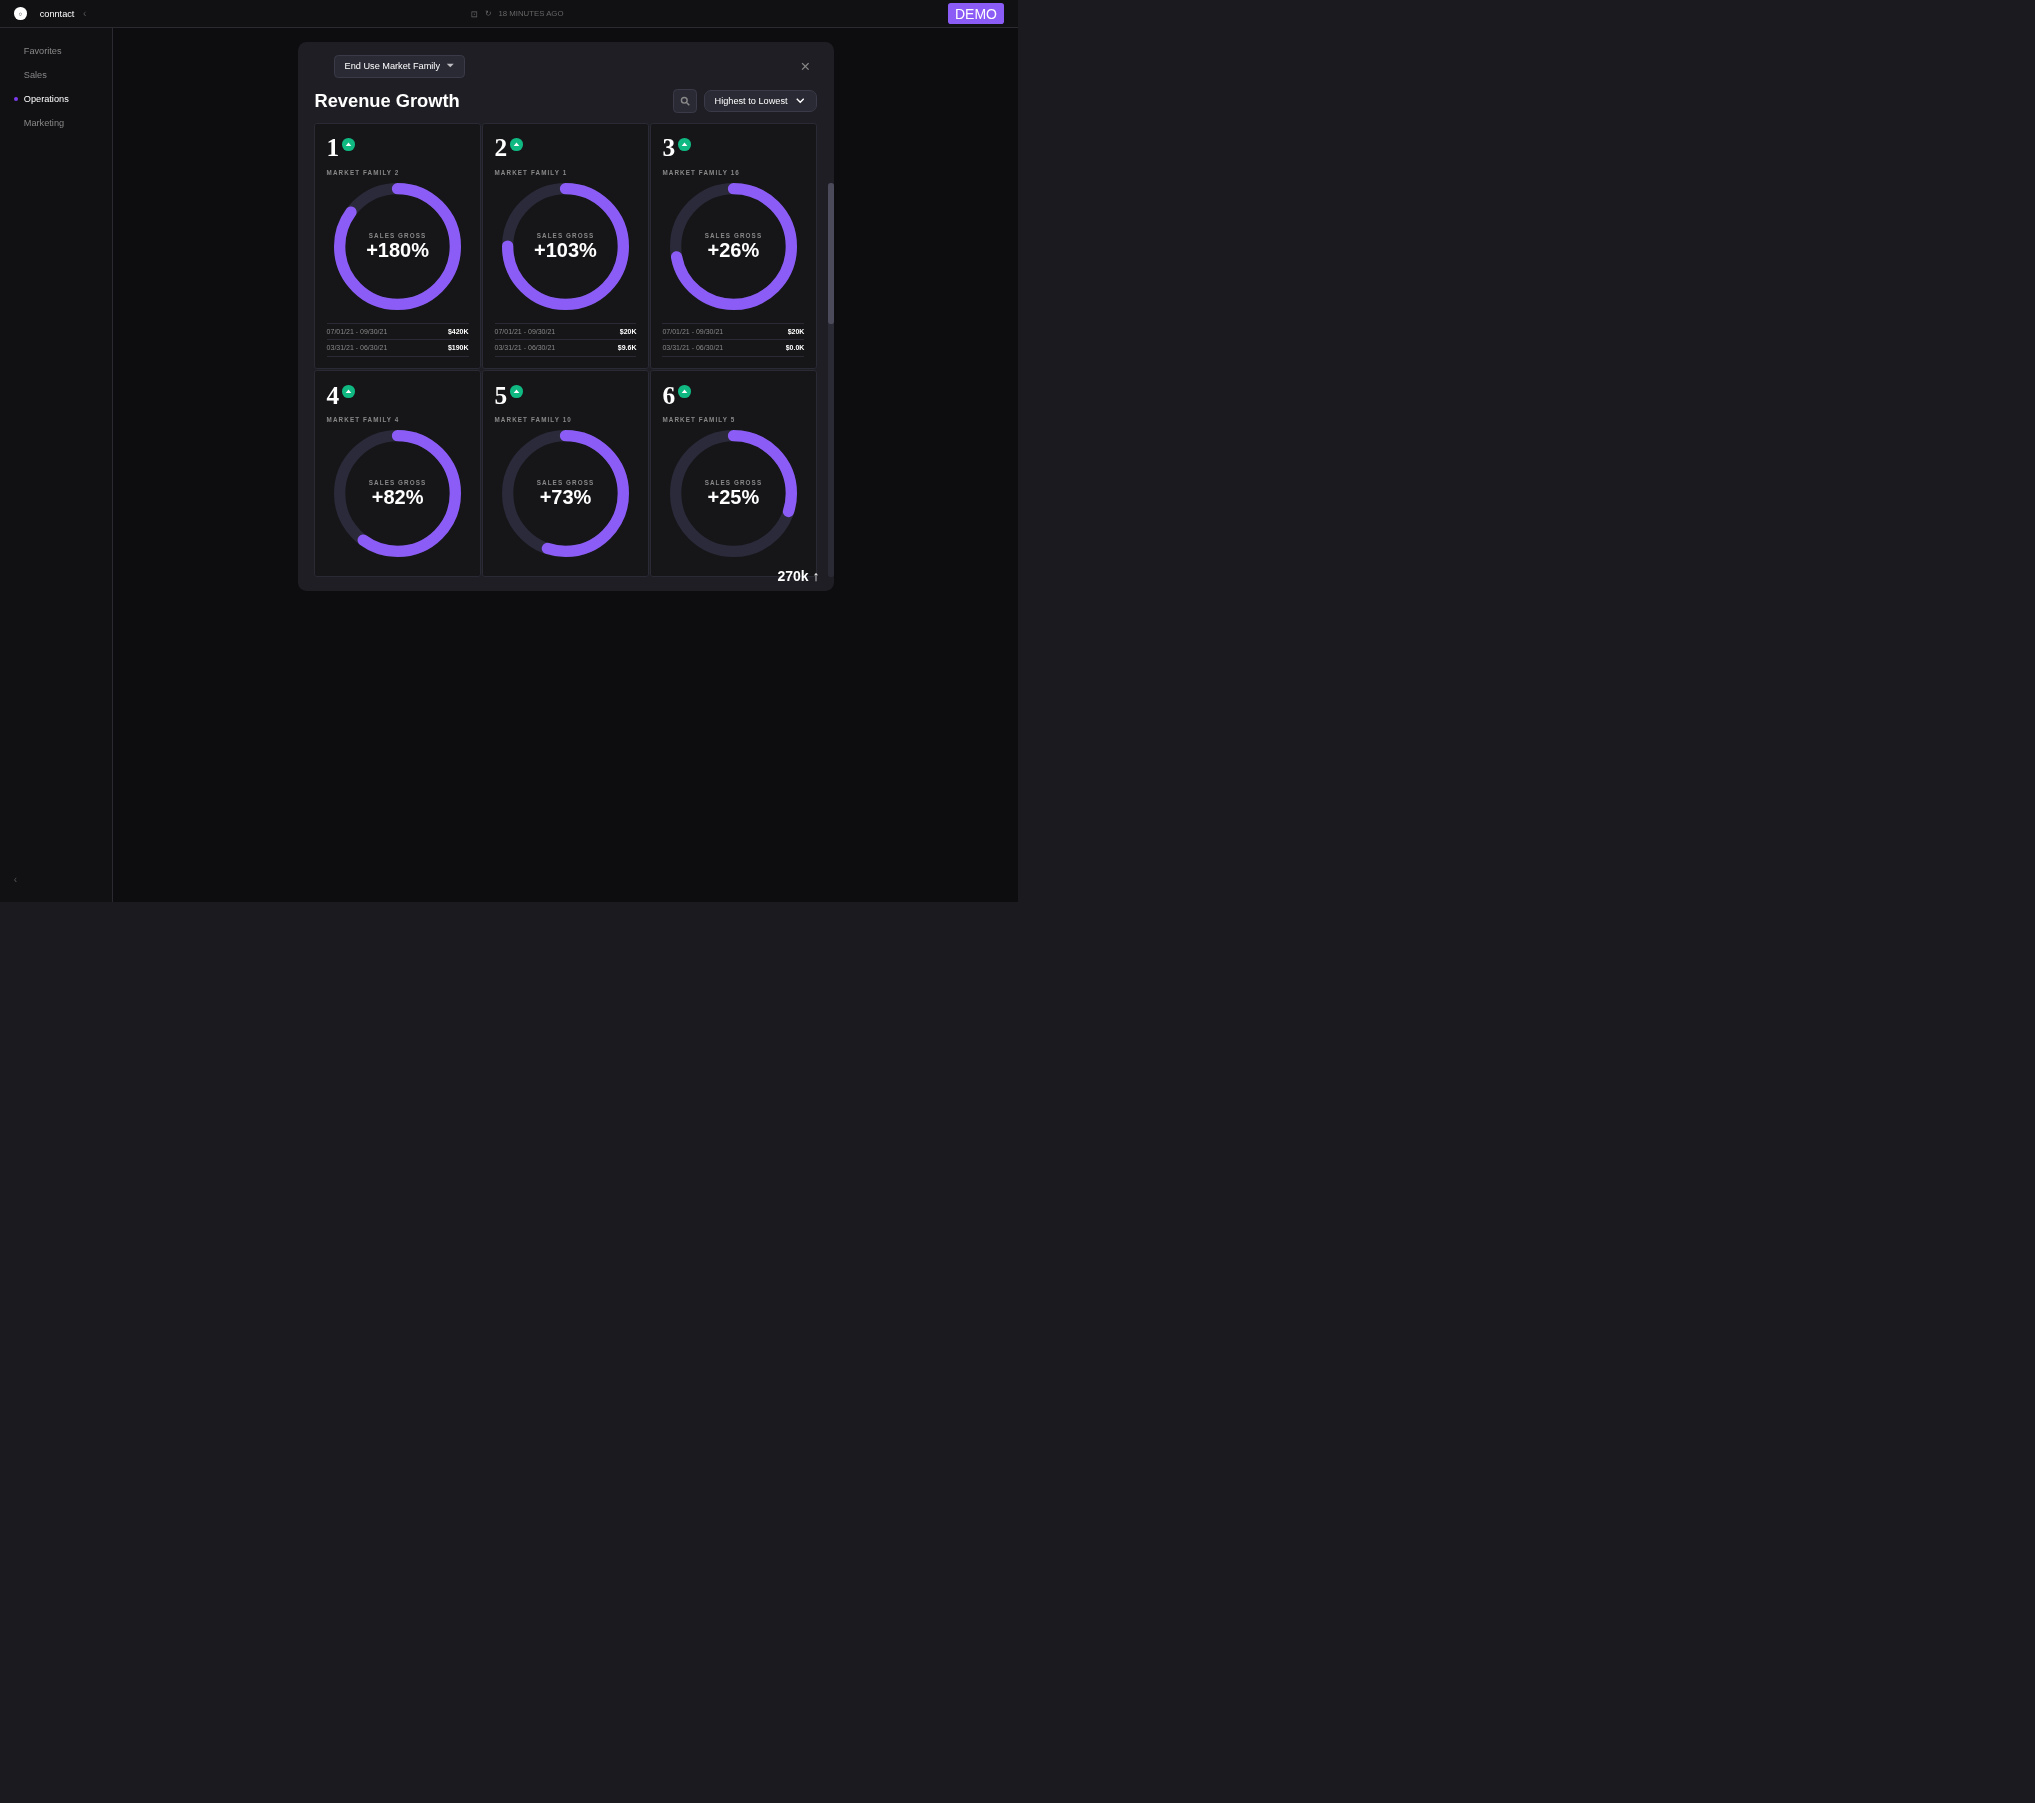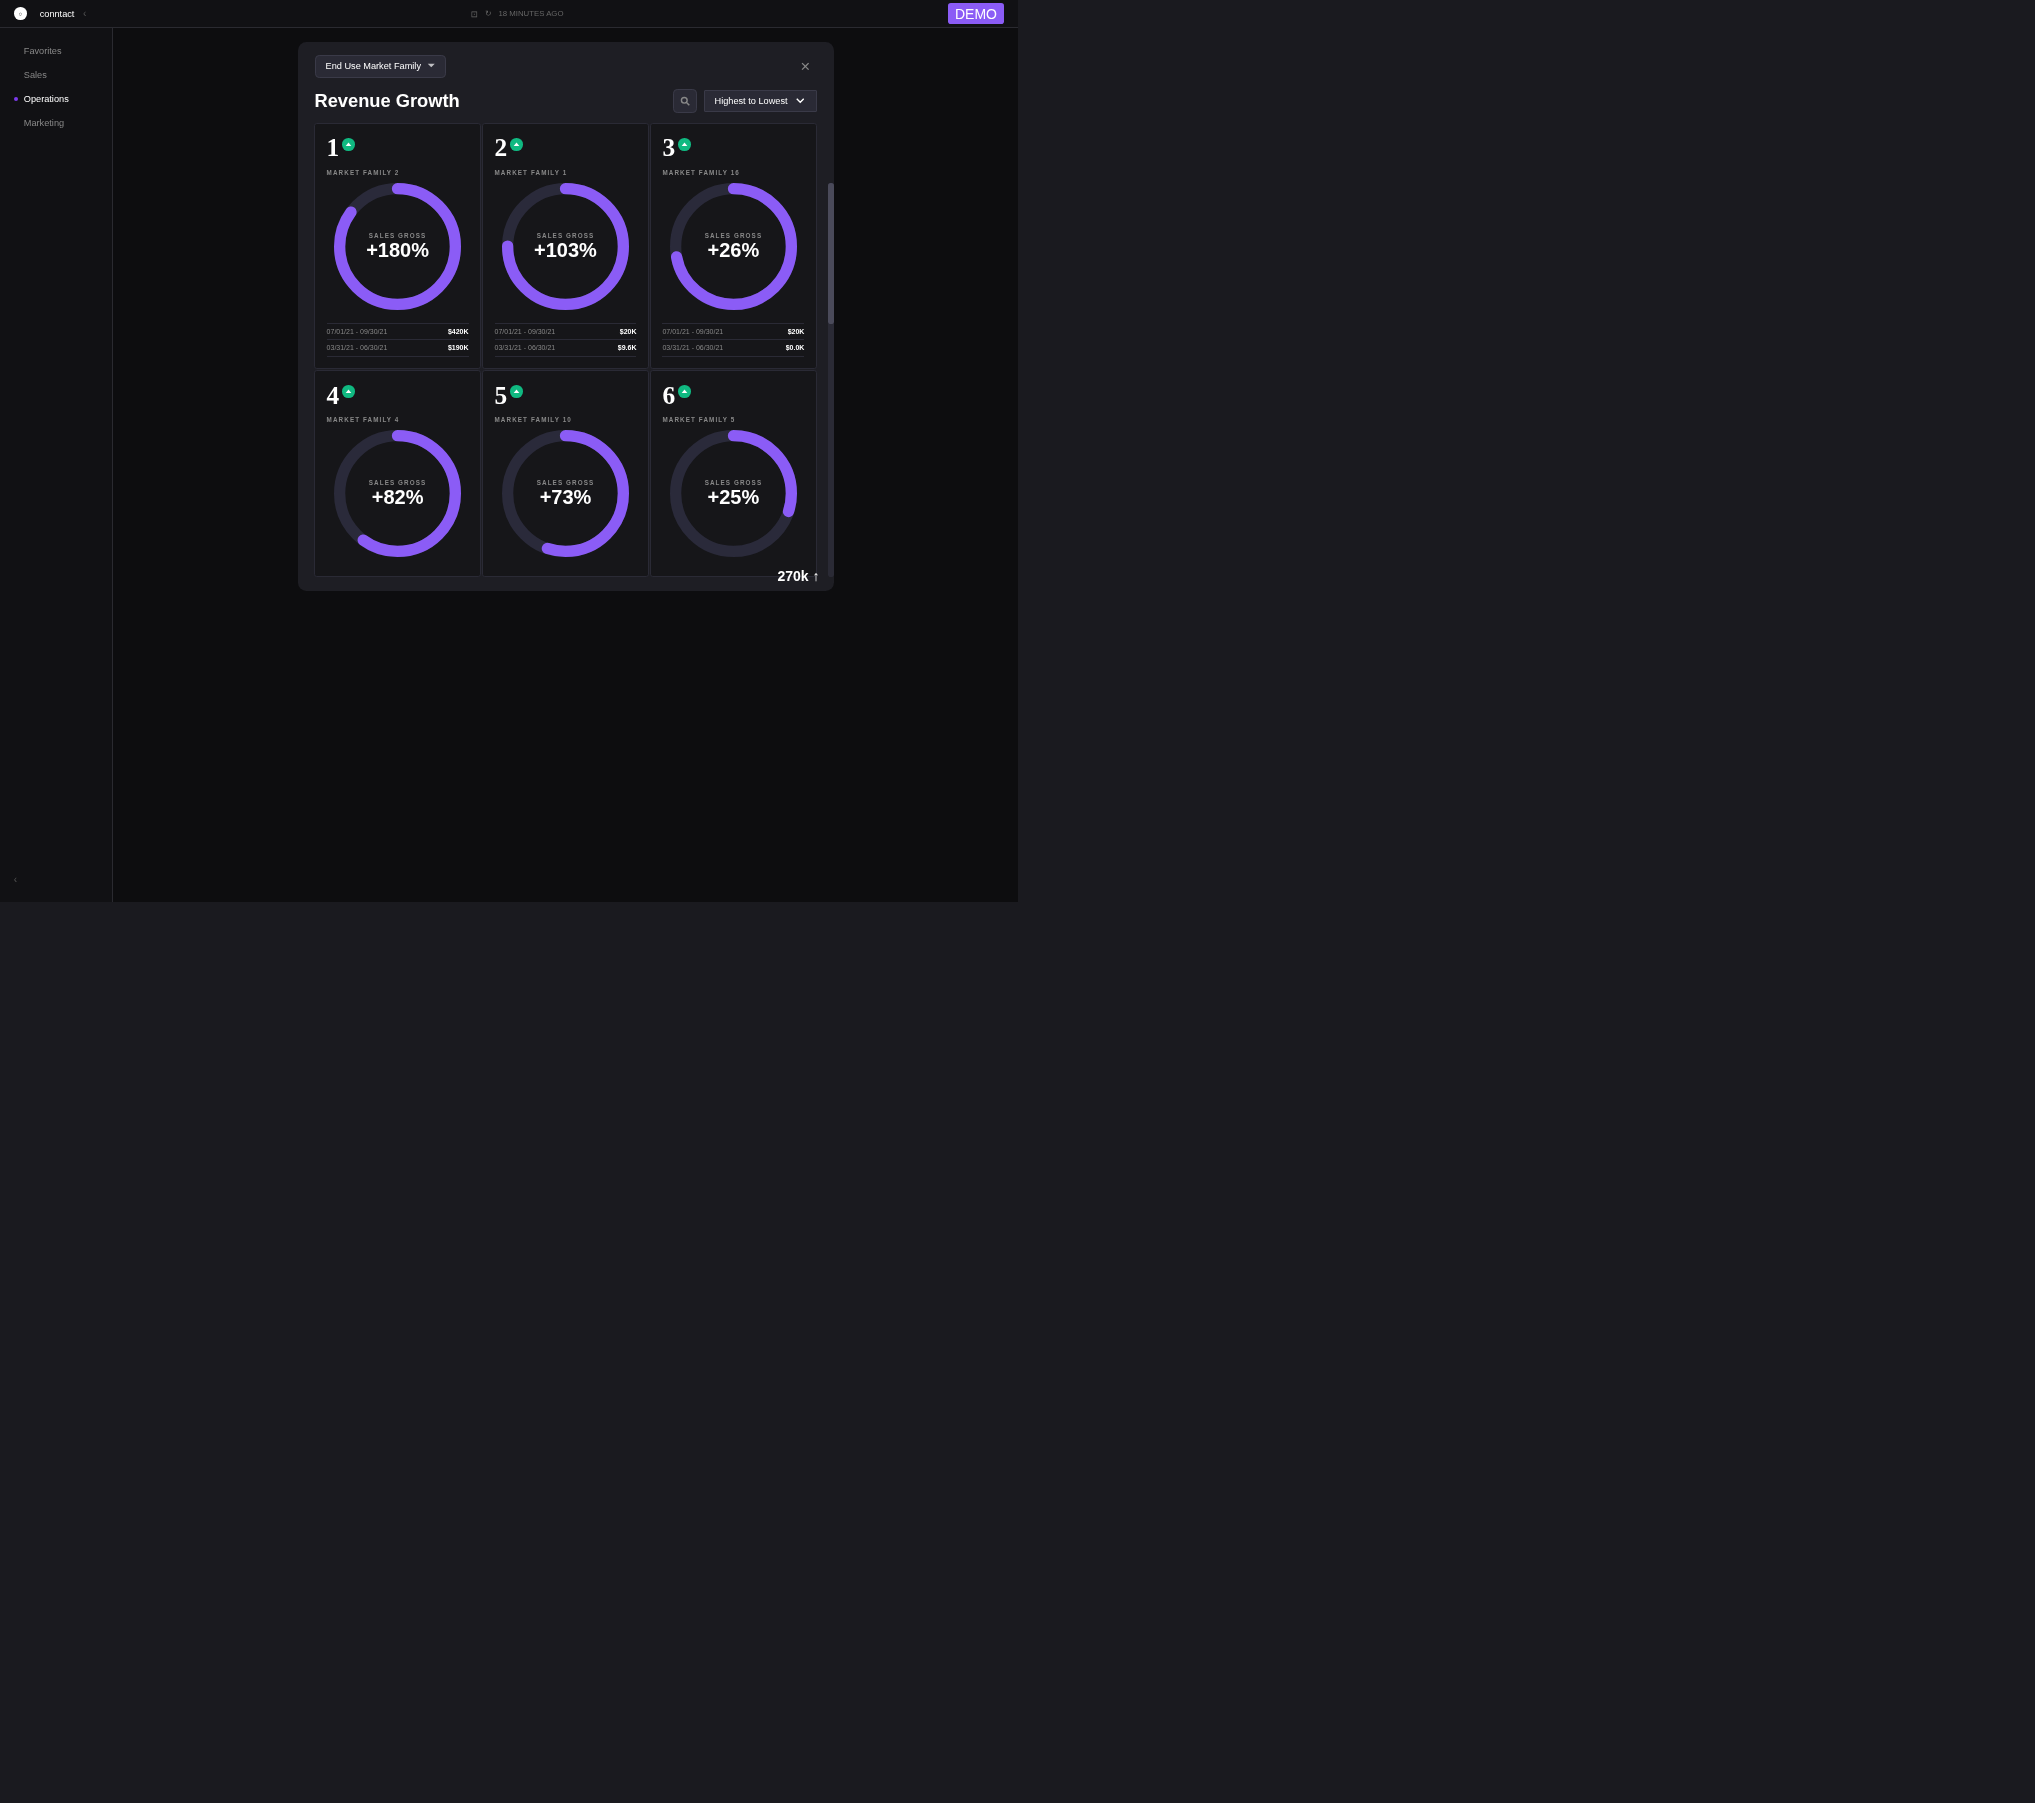--- a/index.html
+++ b/index.html
@@ -143,20 +143,21 @@
       display: flex;
       flex-direction: column;
     }
 
     .modal-header {
       display: flex;
       align-items: center;
       justify-content: space-between;
       padding: 12.7px 17px 8.5px;
       flex-shrink: 0;
+      margin-left: 19px;
     }
 
     .dropdown-btn {
       background: #2a2a35;
       border: 0.7px solid #3a3a48;
       border-radius: 4.2px;
       color: #fff;
       padding: 5.6px 10px;
       font-size: 9.2px;
       cursor: pointer;
@@ -209,21 +210,21 @@
       display: flex;
       align-items: center;
       justify-content: center;
       cursor: pointer;
       color: #888;
     }
 
     .sort-dropdown {
       background: #2a2a35;
       border: 0.7px solid #3a3a48;
-      border-radius: 1px;
+      border-radius: 7px;
       color: #fff;
       padding: 5px 10px;
       font-size: 9.2px;
       cursor: pointer;
       display: flex;
       align-items: center;
       gap: 8px;
       min-width: 113px;
     }
 

